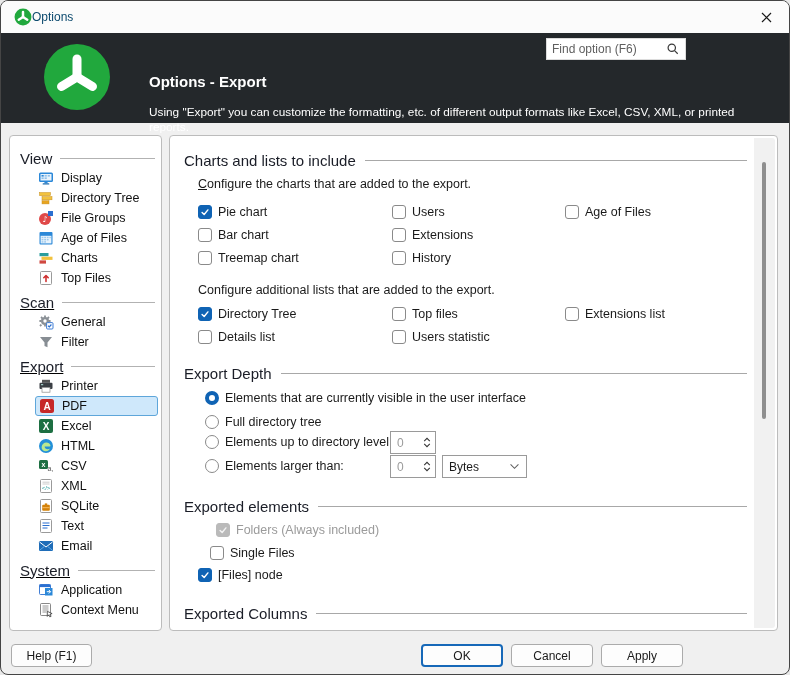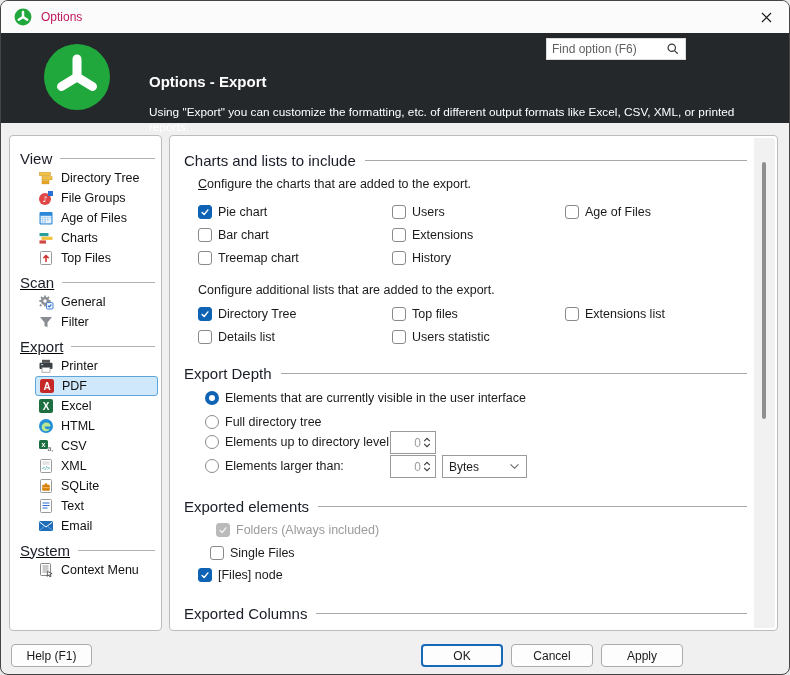--- a/index.html
+++ b/index.html
@@ -5,40 +5,40 @@
   * { margin:0; padding:0; box-sizing:border-box; }
   html,body { background:#e8e8e8; }
   body { font-family:"Liberation Sans", sans-serif; }
   .window { position:relative; width:790px; height:675px; background:#f0f0f0;
             border:1px solid #454545; border-radius:8px; overflow:hidden; }
 
   
   .titlebar { position:absolute; left:0; top:0; right:0; height:32px; background:#fbfbfb;
               display:flex; align-items:center; padding-left:13px; }
   .titlebar .app-ic { width:18px; height:18px; }
-  .titlebar .t { font-size:12px; color:#be185d; margin-left:9px; }
+  .titlebar .t { font-size:12px; color:#0c4a6e; }
   .close-btn { position:absolute; right:0; top:0; width:46px; height:32px; display:flex;
                align-items:center; justify-content:center; cursor:pointer; }
 
   
   .hdr { position:absolute; left:0; top:32px; right:0; height:90px; background:#24282b; color:#fff; }
   .logo { position:absolute; left:42px; top:10px; width:68px; height:68px; }
   .hdr-title { position:absolute; left:148px; top:40px; font-size:15px; font-weight:700; }
   .hdr-desc { position:absolute; left:148px; top:72px; width:618px; font-size:11.8px; line-height:15px; }
   .search { position:absolute; left:545px; top:5px; width:140px; height:22px; background:#fff;
             border:1px solid #dcdcdc; display:flex; align-items:center; padding:0 5px; }
   .search input { flex:1; border:none; outline:none; font-size:12px; color:#444; width:100px;
                   font-family:"Liberation Sans", sans-serif; background:transparent; }
   .search input::placeholder { color:#5f5f5f; opacity:1; }
 
   
   .sidebar { position:absolute; left:8px; top:134px; width:153px; height:496px; background:#fff;
              border:1px solid #bcbcbc; border-radius:4px; padding-top:12px; }
   .main { position:absolute; left:168px; top:134px; width:609px; height:496px; background:#fff;
-          border:1px solid #bcbcbc; border-radius:4px;text-align:right; }
+          border:1px solid #bcbcbc; border-radius:4px; }
 
   
   .sgroup-h { display:flex; align-items:center; height:20px; margin:0 6px 0 10px; }
   .sgroup-h.mt { margin-top:4px;text-decoration:underline; }
   .sgroup-h .txt { font-size:15px; color:#1a1d27; white-space:nowrap; }
   .sgroup-h .line { flex:1; height:1px; background:#b2b2b2; margin-left:8px; }
   .side-item { height:20px; display:flex; align-items:center; gap:7px; padding-left:28px;
                margin-right:3px; font-size:12.5px; color:#111; cursor:pointer; }
   .side-item svg { width:16px; height:16px; flex:0 0 16px; }
   .side-item.selected { background:#cfe8fb; border:1px solid #5ea6da; border-radius:3px;
@@ -121,20 +121,34 @@
   </div>
 
   <div class="sidebar">
 
     <div class="sgroup-h">
       <span class="txt">View</span>
         <span class="line"></span>
     </div>
     <div class="side-item">
       <svg viewBox="0 0 16 16">
+          <rect x="1" y="2.5" width="14" height="9.5" rx="1.5" fill="#2b88d8"></rect>
+          <rect x="2.5" y="4" width="11" height="6.5" fill="#e8f2fb"></rect>
+          <rect x="3.5" y="5" width="2.2" height="1.6" fill="#2b88d8"></rect>
+          <rect x="6.6" y="5" width="2.2" height="1.6" fill="#8fc0ea"></rect>
+          <rect x="9.7" y="5" width="2.2" height="1.6" fill="#8fc0ea"></rect>
+          <rect x="3.5" y="7.4" width="2.2" height="1.6" fill="#8fc0ea"></rect>
+          <rect x="6.6" y="7.4" width="2.2" height="1.6" fill="#8fc0ea"></rect>
+          <rect x="6.4" y="12" width="3.2" height="1.2" fill="#2b88d8"></rect>
+          <rect x="4.6" y="13.2" width="6.8" height="1.4" rx="0.7" fill="#1f6db0"></rect>
+        </svg>
+      <span>Display</span>
+    </div>
+    <div class="side-item">
+      <svg viewBox="0 0 16 16">
           <rect x="1.5" y="2.5" width="11" height="3.2" fill="#f2c23e" stroke="#c89020" stroke-width="0.5"></rect>
           <rect x="4" y="6.6" width="10" height="3.2" fill="#f2c23e" stroke="#c89020" stroke-width="0.5"></rect>
           <rect x="4" y="10.7" width="7" height="3.2" fill="#e8a41e" stroke="#c89020" stroke-width="0.5"></rect>
         </svg>
       <span>Directory Tree</span>
     </div>
     <div class="side-item">
       <svg viewBox="0 0 16 16">
           <circle cx="7" cy="9" r="6" fill="#e04848"></circle>
           <text x="7" y="11.8" font-size="8" fill="#fff" text-anchor="middle" font-family="DejaVu Sans">♪</text>
@@ -273,20 +287,29 @@
         </svg>
       <span>Email</span>
     </div>
 
     <div class="sgroup-h mt">
       <span class="txt">System</span>
         <span class="line"></span>
     </div>
     <div class="side-item">
       <svg viewBox="0 0 16 16">
+          <rect x="1.5" y="2.5" width="11" height="10" rx="1" fill="#fff" stroke="#2b6fd0" stroke-width="0.9"></rect>
+          <rect x="1.5" y="2.5" width="11" height="2.6" fill="#2b6fd0"></rect>
+          <rect x="7" y="6" width="7.5" height="7.5" fill="#2b88d8"></rect>
+          <path d="M8.8 9.7h3.6M10.8 7.9l1.8 1.8-1.8 1.8" stroke="#fff" stroke-width="1" fill="none"></path>
+        </svg>
+      <span>Application</span>
+    </div>
+    <div class="side-item">
+      <svg viewBox="0 0 16 16">
           <rect x="2.5" y="1.5" width="10" height="12" rx="1" fill="#fff" stroke="#6a6a6a" stroke-width="0.8"></rect>
           <path d="M4.5 4h6M4.5 6h6M4.5 8h6M4.5 10h4" stroke="#8a8a8a" stroke-width="0.9"></path>
           <path d="M9.3 9.3l4.8 2.3-2.1.6 1.1 2.1-1.3.6-1-2.1-1.5 1.6Z" fill="#fff" stroke="#333" stroke-width="0.8"></path>
         </svg>
       <span>Context Menu</span>
     </div>
   </div>
 
   <div class="main">
 

